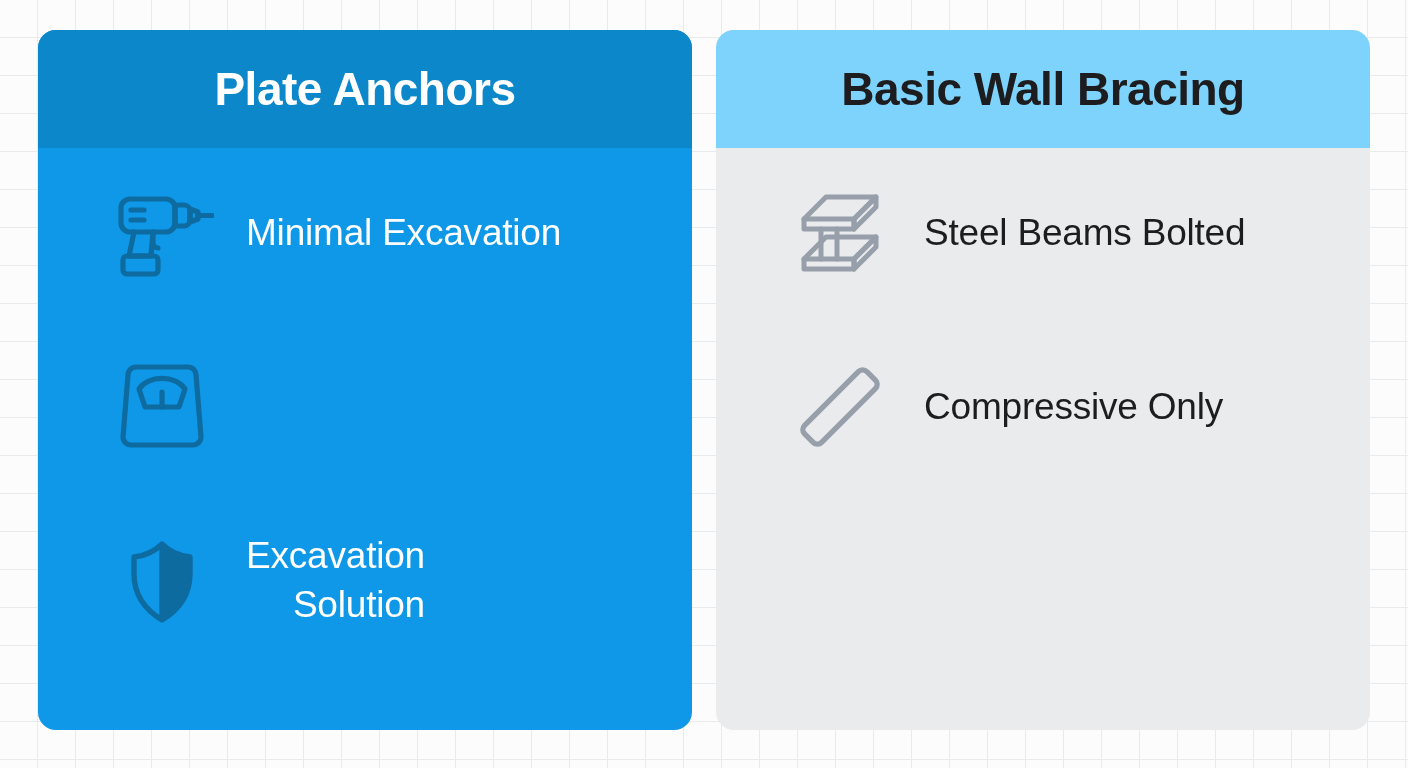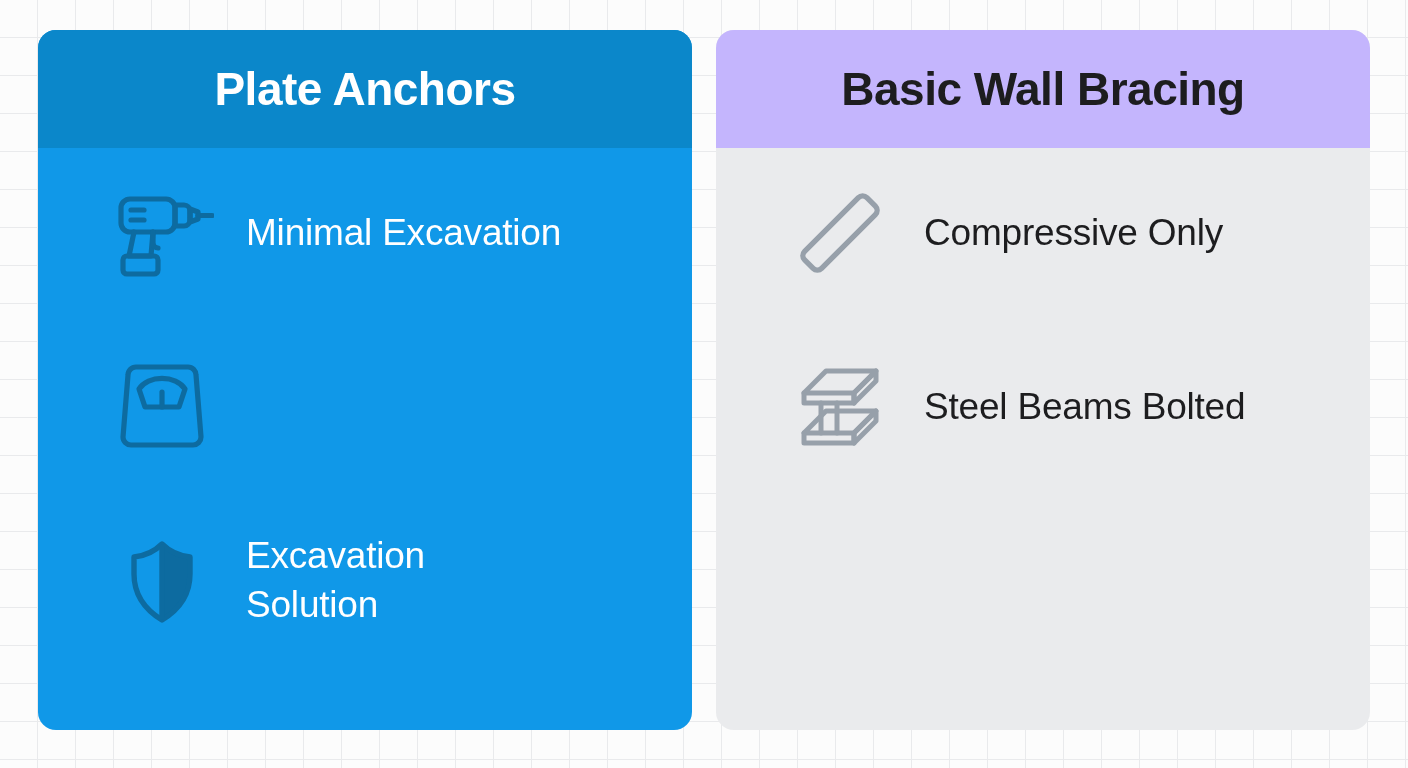--- a/index.html
+++ b/index.html
@@ -83,28 +83,28 @@
 
   .feature-label {
     font-size: 37px;
     line-height: 1.32;
     margin-left: 30px;
     letter-spacing: -0.2px;
     white-space: pre-line;
   }
 
   
-  .card.primary { background: #1098e8; }
+  .card.primary { background: #1098e8; text-align: right; }
   .card.primary .card-header { background: #0b87ca; }
   .card.primary .card-title { color: #ffffff; }
   .card.primary .feature-label { color: #ffffff; }
 
   
   .card.secondary { background: #eaebed; }
-  .card.secondary .card-header { background: #c4b5fd; }
+  .card.secondary .card-header { background: #7dd3fc; }
   .card.secondary .card-title { color: #1d1d1f; }
   .card.secondary .feature-label { color: #1d1d1f; }
 </style>
 </head>
 <body>
 
 <div id="stage">
 
   <div class="card primary">
 
@@ -173,45 +173,45 @@
   <div class="card secondary">
 
     <div class="card-header">
       <div class="card-title">Basic Wall Bracing</div>
     </div>
 
     <div class="card-body">
 
       <div class="feature-row">
         <span class="feature-icon">
+          <svg width="104" height="104" viewBox="0 0 104 104" fill="none" stroke="#97a0aa" stroke-width="5" stroke-linecap="round" stroke-linejoin="round">
+
+            <path d="M38 16 h50 l-22 22 h-50 z"></path>
+            <path d="M16 38 v10 h50 v-10"></path>
+            <path d="M66 38 l22 -22 v10 l-22 22 z"></path>
+
+            <path d="M33 48 v30"></path>
+            <path d="M49 48 v30"></path>
+
+            <path d="M16 78 h50 l22 -22 h-50 z"></path>
+            <path d="M16 78 v10 h50 v-10"></path>
+            <path d="M66 78 l22 -22 v10 l-22 22 z"></path>
+          </svg>
+        </span>
+        <span class="feature-label">Steel Beams Bolted</span>
+      </div>
+
+      <div class="feature-row">
+        <span class="feature-icon">
           <svg width="104" height="104" viewBox="0 0 104 104" fill="none" stroke="#97a0aa" stroke-width="5.4" stroke-linecap="round" stroke-linejoin="round">
             <g transform="rotate(-45 52 52)">
               <rect x="8" y="40" width="88" height="24" rx="6"></rect>
             </g>
           </svg>
         </span>
         <span class="feature-label">Compressive Only</span>
       </div>
 
-      <div class="feature-row">
-        <span class="feature-icon">
-          <svg width="104" height="104" viewBox="0 0 104 104" fill="none" stroke="#97a0aa" stroke-width="5" stroke-linecap="round" stroke-linejoin="round">
-
-            <path d="M38 16 h50 l-22 22 h-50 z"></path>
-            <path d="M16 38 v10 h50 v-10"></path>
-            <path d="M66 38 l22 -22 v10 l-22 22 z"></path>
-
-            <path d="M33 48 v30"></path>
-            <path d="M49 48 v30"></path>
-
-            <path d="M16 78 h50 l22 -22 h-50 z"></path>
-            <path d="M16 78 v10 h50 v-10"></path>
-            <path d="M66 78 l22 -22 v10 l-22 22 z"></path>
-          </svg>
-        </span>
-        <span class="feature-label">Steel Beams Bolted</span>
-      </div>
-
 
     </div>
   </div>
 
 </div>
 
 </body></html>

